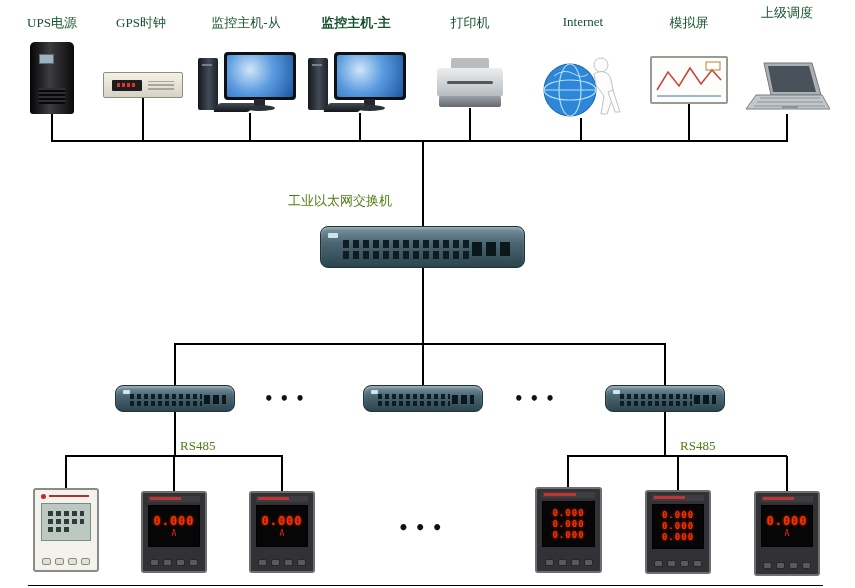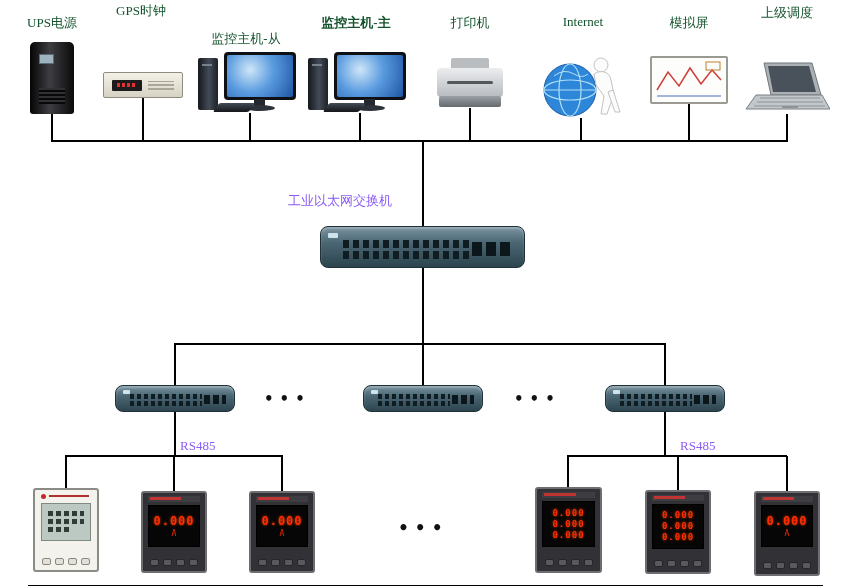--- a/index.html
+++ b/index.html
@@ -7,21 +7,21 @@
           font-family:"DejaVu Sans",sans-serif;}
   .canvas *{box-sizing:border-box;}
 
   
   .hl,.vl{position:absolute;background:#000;}
   .hl{height:2px;} .vl{width:2px;}
 
   
   .lbl{position:absolute;font:13px "Liberation Serif","DejaVu Serif",serif;color:#14532d;
        text-align:center;white-space:nowrap;}
-  .tag{position:absolute;font:13px "Liberation Serif","DejaVu Serif",serif;color:#8b5cf6;white-space:nowrap;}
+  .tag{position:absolute;font:13px "Liberation Serif","DejaVu Serif",serif;color:#4d7c0f;white-space:nowrap;}
   .dots{position:absolute;font-weight:bold;font-size:15px;letter-spacing:6px;color:#111;}
 
   .dev{position:absolute;}
 
   
   .ups{background:linear-gradient(90deg,#050505,#3d3d42 45%,#0a0a0a);border-radius:5px 5px 3px 3px;}
   .ups-screen{position:absolute;left:9px;top:12px;width:15px;height:10px;background:#9db4c0;border:1px solid #5c6a72;}
   .ups-vents{position:absolute;left:9px;bottom:10px;width:26px;height:16px;
              background:repeating-linear-gradient(180deg,#303034 0 2px,#080808 2px 4px);}
 
@@ -112,22 +112,22 @@
   <div class="vl" style="left:173px;top:456px;height:35px;"></div>
   <div class="vl" style="left:281px;top:456px;height:35px;"></div>
   <div class="vl" style="left:664px;top:411px;height:45px;"></div>
   <div class="hl" style="left:567px;top:455px;width:220px;"></div>
   <div class="vl" style="left:567px;top:456px;height:32px;"></div>
   <div class="vl" style="left:677px;top:456px;height:34px;"></div>
   <div class="vl" style="left:786px;top:456px;height:36px;"></div>
   <div class="hl" style="left:28px;top:585px;width:795px;height:1px;"></div>
 
   <div class="lbl" style="left:12px;top:14px;width:80px;">UPS电源</div>
-  <div class="lbl" style="left:101px;top:2px;width:80px;font-family:Liberation Serif, serif;">GPS时钟</div>
-  <div class="lbl" style="left:196px;top:14px;width:100px;margin-top:16px;">监控主机-从</div>
+  <div class="lbl" style="left:101px;top:14px;width:80px;font-family:Liberation Serif, serif;">GPS时钟</div>
+  <div class="lbl" style="left:196px;top:14px;width:100px;">监控主机-从</div>
   <div class="lbl" style="left:306px;top:14px;width:100px;font-weight:bold;">监控主机-主</div>
   <div class="lbl" style="left:430px;top:14px;width:80px;">打印机</div>
   <div class="lbl" style="left:543px;top:14px;width:80px;">Internet</div>
   <div class="lbl" style="left:649px;top:14px;width:80px;">模拟屏</div>
   <div class="lbl" style="left:747px;top:4px;width:80px;">上级调度</div>
 
   <div class="dev ups" style="left:30px;top:42px;width:44px;height:72px;">
     <div class="ups-screen"></div>
     <div class="ups-vents"></div>
   </div>

